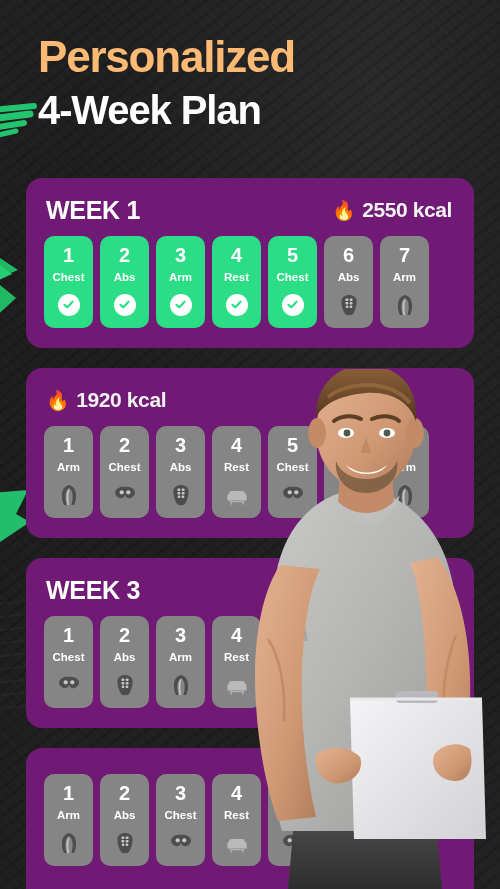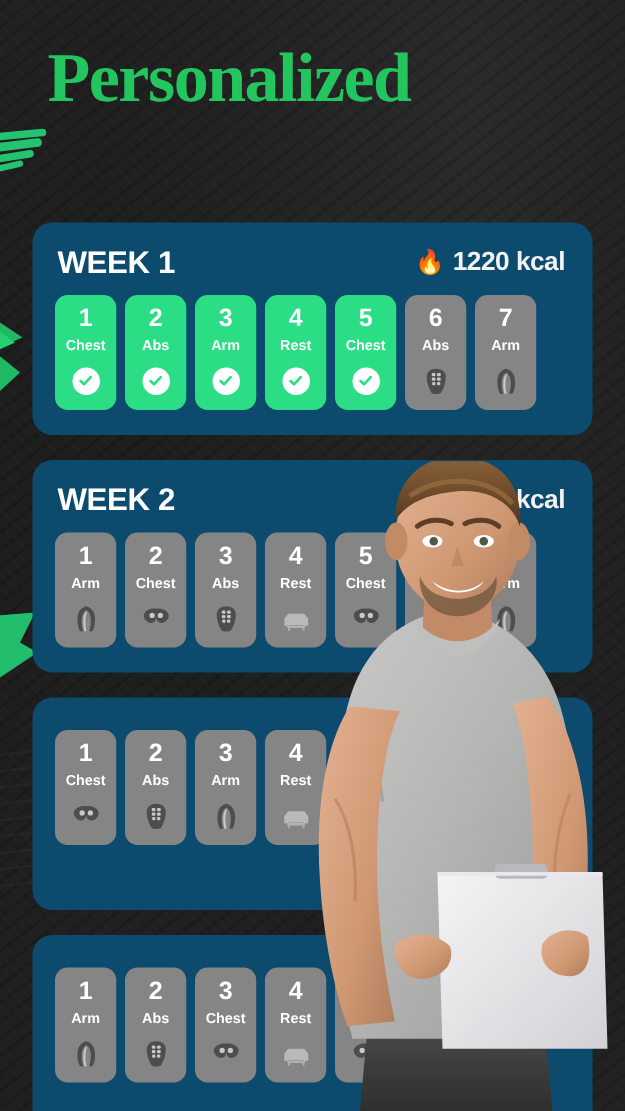--- a/index.html
+++ b/index.html
@@ -35,32 +35,32 @@
   #brush-low{ left:-14px; top:488px; width:54px; height:62px; }
   .dark-strokes{
     position:absolute; left:0; top:598px; width:40px; height:120px; z-index:1;
     background:repeating-linear-gradient(-7deg, rgba(255,255,255,.05) 0 2px, transparent 2px 13px);
     opacity:.55;
   }
 
   
   #header{ position:absolute; left:38px; top:34px; z-index:3; }
   #title-personalized{
-    font-size:56px; font-weight:bold; color:#22c55e;
-    letter-spacing:-1.2px; line-height:1.06;font-family:Liberation Serif, serif;
+    font-size:44px; font-weight:bold; color:#fdba74;
+    letter-spacing:-1.2px; line-height:1.06;
   }
   #title-plan{
     font-size:40px; font-weight:bold; color:#FFFFFF;
     letter-spacing:-1.1px; line-height:1.15; margin-top:6px;
   }
 
   
   .week-card{
     position:absolute; left:26px; width:448px;
-    background:#0c4a6e; border-radius:16px; z-index:2;
+    background:#701a75; border-radius:16px; z-index:2;
     padding:16px 0 0 0;
   }
   #week-card-0{ top:178px; height:170px; }
   #week-card-1{ top:368px; height:170px; }
   #week-card-2{ top:558px; height:170px; }
   #week-card-3{ top:748px; height:170px; }
 
   .week-head{
     display:flex; align-items:center; justify-content:space-between;
     padding:0 22px 0 20px; height:32px;
@@ -124,29 +124,30 @@
 </svg>
 
 <svg class="brush" id="brush-low" viewBox="0 0 54 62">
   <path d="M-8 6 L42 2 L30 26 L44 34 L8 58 L-6 38 Z" fill="#22BE6C"></path>
 </svg>
 
 <div class="dark-strokes"></div>
 
 <div id="header">
   <div id="title-personalized">Personalized</div>
+  <div id="title-plan">4-Week Plan</div>
 </div>
 
 <div id="weeks-root">
     <div class="week-card" id="week-card-0">
     <div class="week-head">
       <span class="week-label">WEEK 1</span>
       <span class="kcal">
         <span class="kcal-fire">🔥</span>
-        <span class="kcal-text">1220 kcal</span>
+        <span class="kcal-text">2550 kcal</span>
       </span>
     </div>
     <div class="days">
         <div class="day done">
     <span class="day-num">1</span>
     <span class="day-name">Chest</span>
     <span class="day-mark">
             <span class="check">
               <svg viewBox="0 0 16 16">
                 <path d="M3 8.4 L6.4 11.6 L13 4.6" fill="none" stroke="#2BDD85" stroke-width="2.6" stroke-linecap="round" stroke-linejoin="round"></path>
@@ -222,21 +223,20 @@
             <svg viewBox="0 0 24 24" class="musc">
               <path d="M12 2 C8 3 5.5 6 5 11 C4.6 15 5.4 19 7 22 L9.6 22 C8.4 18 8 14 8.6 10.5 C9 8 10.3 6 12 5 C13.7 6 15 8 15.4 10.5 C16 14 15.6 18 14.4 22 L17 22 C18.6 19 19.4 15 19 11 C18.5 6 16 3 12 2 Z" fill="#2b2b2b"></path>
               <path d="M11.4 6.5 C10 8.4 9.4 11.6 9.6 15.4 C9.7 18 10 20.4 10.6 22 L12.2 22 C11.6 19.6 11.3 16.6 11.4 13.6 C11.5 10.6 11.9 8.2 12.6 6.6 Z" fill="#f0f0f0"></path>
             </svg>
           </span>
   </div>
       </div>
   </div>
     <div class="week-card" id="week-card-1">
     <div class="week-head">
-      <span class="week-label">WEEK 2</span>
       <span class="kcal">
         <span class="kcal-fire">🔥</span>
         <span class="kcal-text">1920 kcal</span>
       </span>
     </div>
     <div class="days">
         <div class="day pending">
     <span class="day-num">1</span>
     <span class="day-name">Arm</span>
     <span class="day-mark">
@@ -322,20 +322,27 @@
     <span class="day-mark">
             <svg viewBox="0 0 24 24" class="musc">
               <path d="M12 2 C8 3 5.5 6 5 11 C4.6 15 5.4 19 7 22 L9.6 22 C8.4 18 8 14 8.6 10.5 C9 8 10.3 6 12 5 C13.7 6 15 8 15.4 10.5 C16 14 15.6 18 14.4 22 L17 22 C18.6 19 19.4 15 19 11 C18.5 6 16 3 12 2 Z" fill="#2b2b2b"></path>
               <path d="M11.4 6.5 C10 8.4 9.4 11.6 9.6 15.4 C9.7 18 10 20.4 10.6 22 L12.2 22 C11.6 19.6 11.3 16.6 11.4 13.6 C11.5 10.6 11.9 8.2 12.6 6.6 Z" fill="#f0f0f0"></path>
             </svg>
           </span>
   </div>
       </div>
   </div>
     <div class="week-card" id="week-card-2">
+    <div class="week-head">
+      <span class="week-label">WEEK 3</span>
+      <span class="kcal hidden">
+        <span class="kcal-fire">🔥</span>
+        <span class="kcal-text"></span>
+      </span>
+    </div>
     <div class="days">
         <div class="day pending">
     <span class="day-num">1</span>
     <span class="day-name">Chest</span>
     <span class="day-mark">
             <svg viewBox="0 0 24 24" class="musc">
               <path d="M12 4 C8.5 3.4 4.4 4.6 2.6 7.4 C1.4 9.4 2.2 12 4 13.6 C6 15.4 8.4 16 10.2 14.6 C11.6 13.6 12 11.8 12 10 C12 11.8 12.4 13.6 13.8 14.6 C15.6 16 18 15.4 20 13.6 C21.8 12 22.6 9.4 21.4 7.4 C19.6 4.6 15.5 3.4 12 4 Z" fill="#2b2b2b"></path>
               <circle cx="8.7" cy="9.3" r="2.1" fill="#f2f2f2"></circle>
               <circle cx="15.3" cy="9.3" r="2.1" fill="#f2f2f2"></circle>
             </svg>

